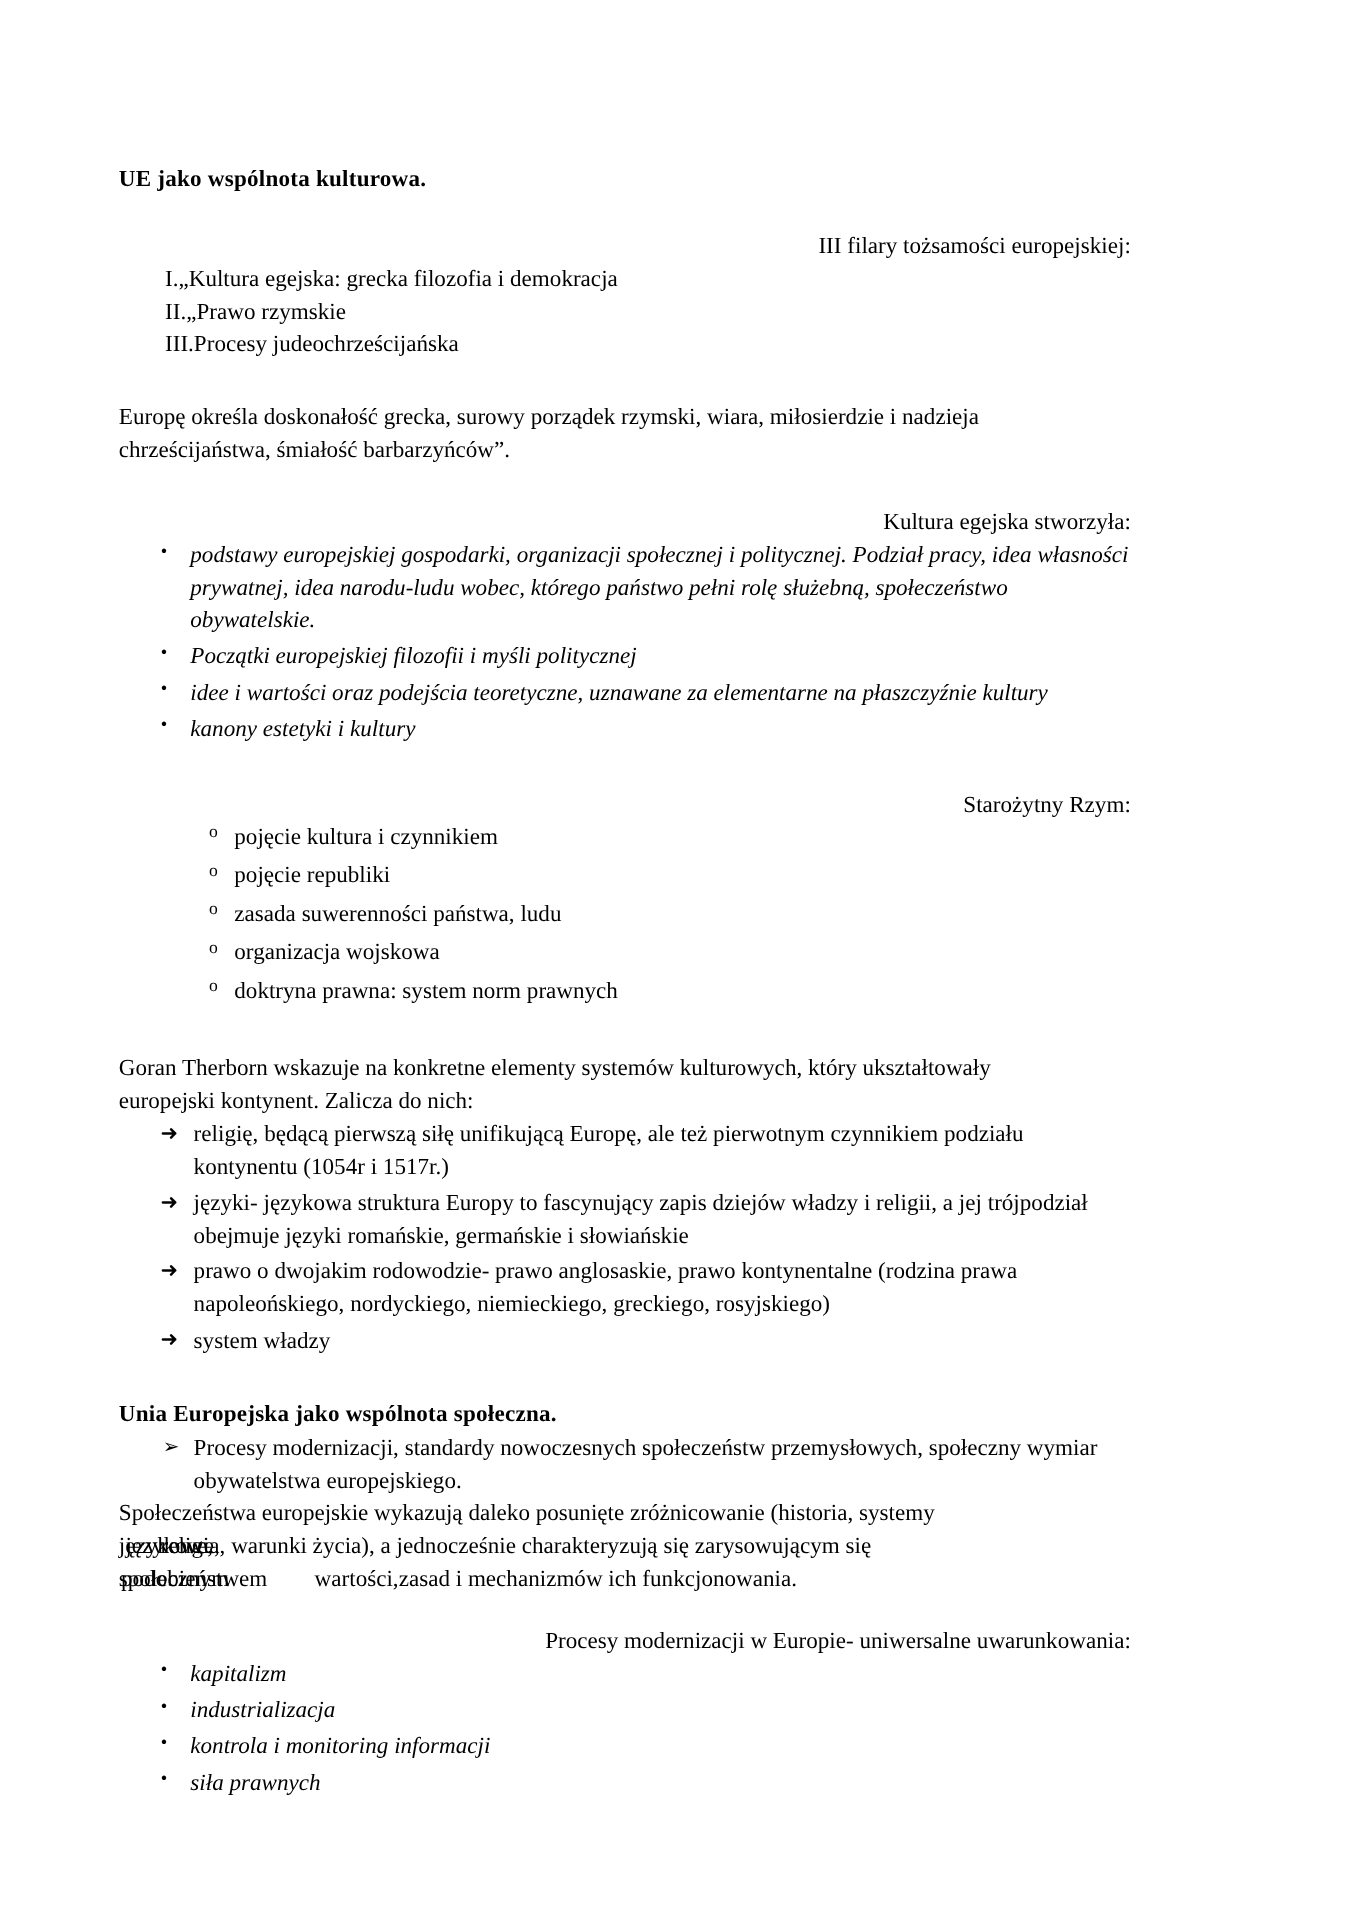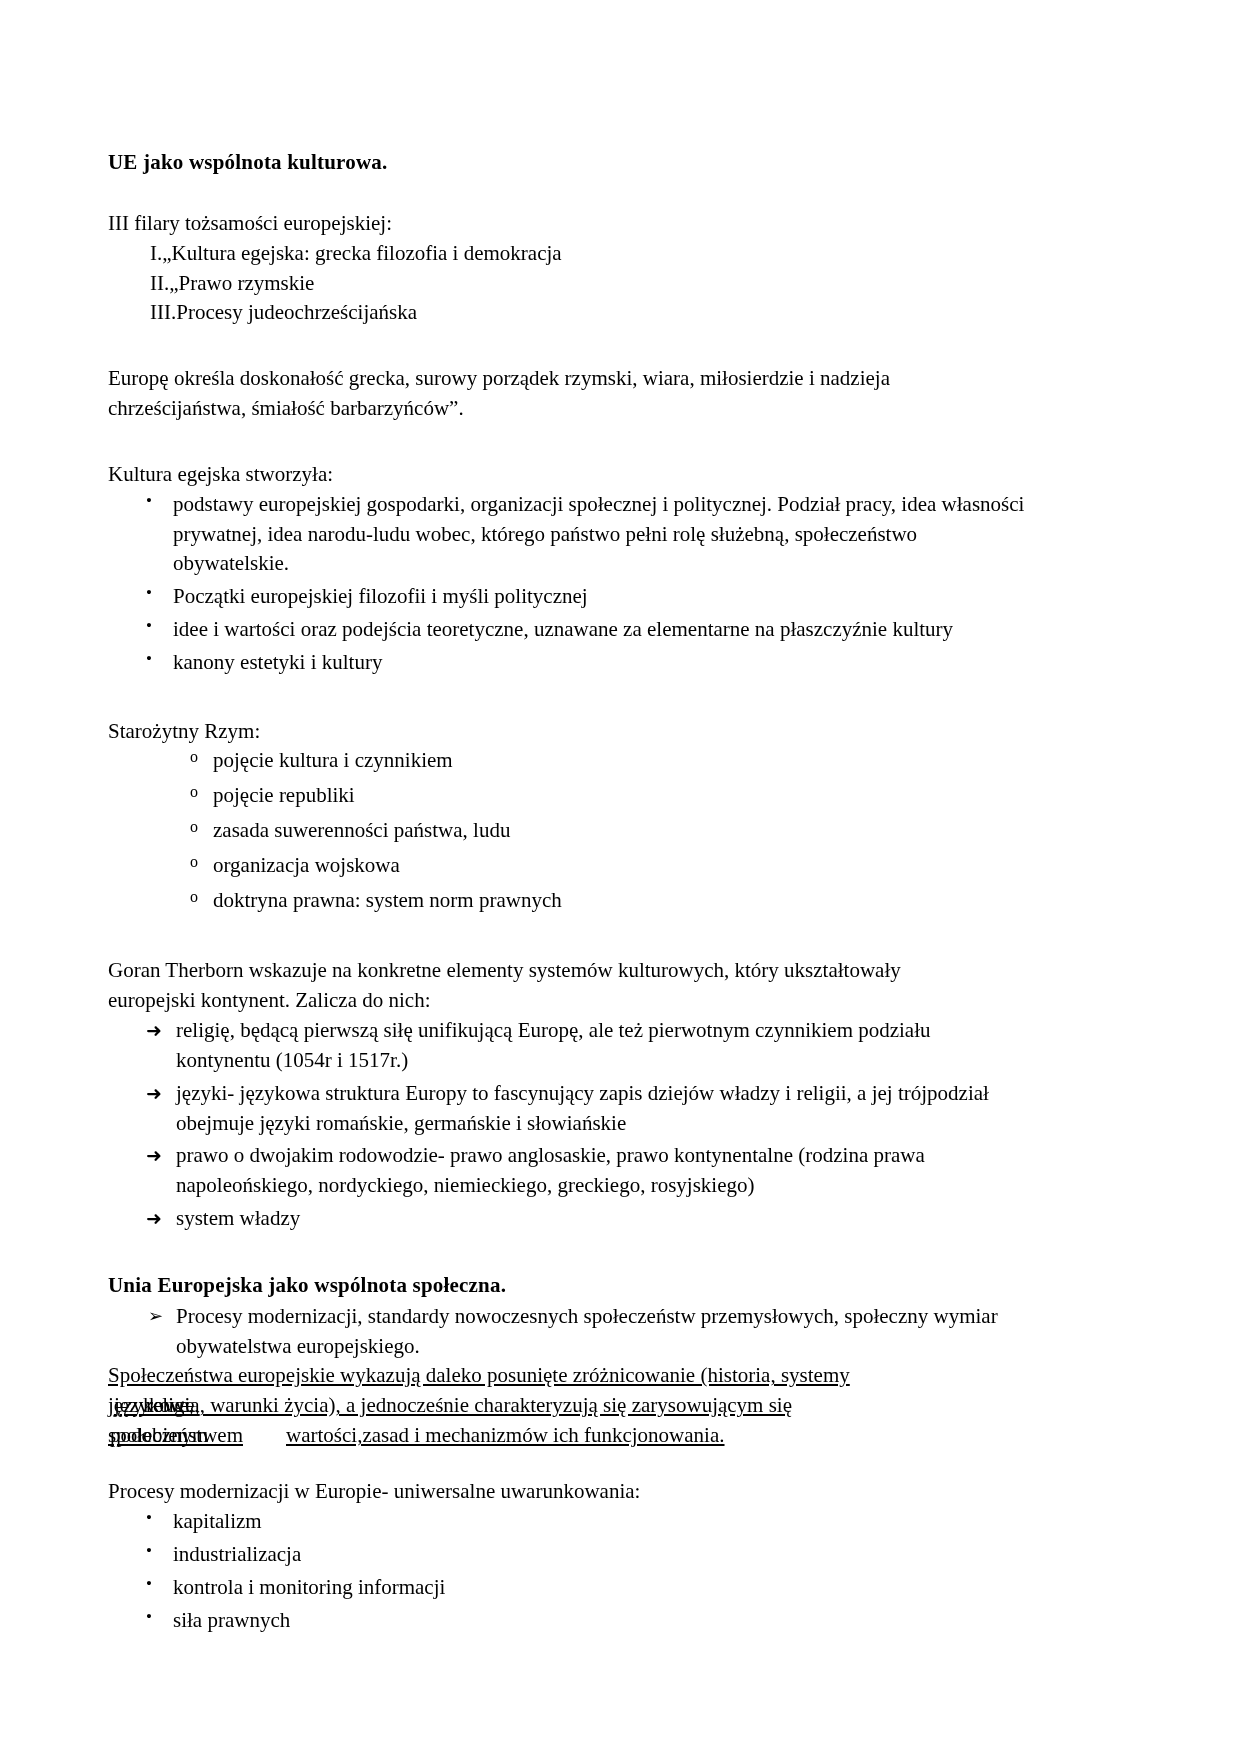--- a/index.html
+++ b/index.html
@@ -27,20 +27,21 @@
   h2.subtitle {
     font-size:21px;
     font-weight:bold;
     margin:0 0 4px 0;
     letter-spacing:0.2px;
   }
   p.lead {
     font-size:21px;
     margin:0;
     line-height:1.42;
+    text-align:right;
   }
   p.para {
     font-size:21px;
     margin:0;
     line-height:1.42;
   }
   .gap-m { height:26px; }
   .gap-l { height:36px; }
 
   
@@ -55,20 +56,21 @@
   }
 
   
   ul.disc { list-style:none; margin:0; padding:0; }
   ul.disc > li {
     position:relative;
     font-size:21px;
     line-height:1.42;
     padding-left:65px;
     margin:0 0 3px 0;
+    font-style:italic;
   }
   ul.disc > li::before {
     content:"\2022";
     position:absolute;
     left:38px;
     top:-1px;
     font-size:17px;
   }
 
   
@@ -125,21 +127,20 @@
     font-family:"DejaVu Sans",sans-serif;
   }
 
   
   .collide-block { position:relative; font-size:21px; line-height:1.42; }
   .collide-row { position:relative; height:30px; }
   .collide-row span {
     position:absolute;
     left:0; top:0;
     white-space:nowrap;
-    text-decoration:underline;
   }
   .collide-row span.shift1 { left:0px; }
   .collide-row span.shift2 { left:6px; }
   .collide-row span.shift3 { left:2px; }
   .collide-row span.shift4 { left:38px; }
 </style>
 </head>
 <body>
 
 <div class="page">

